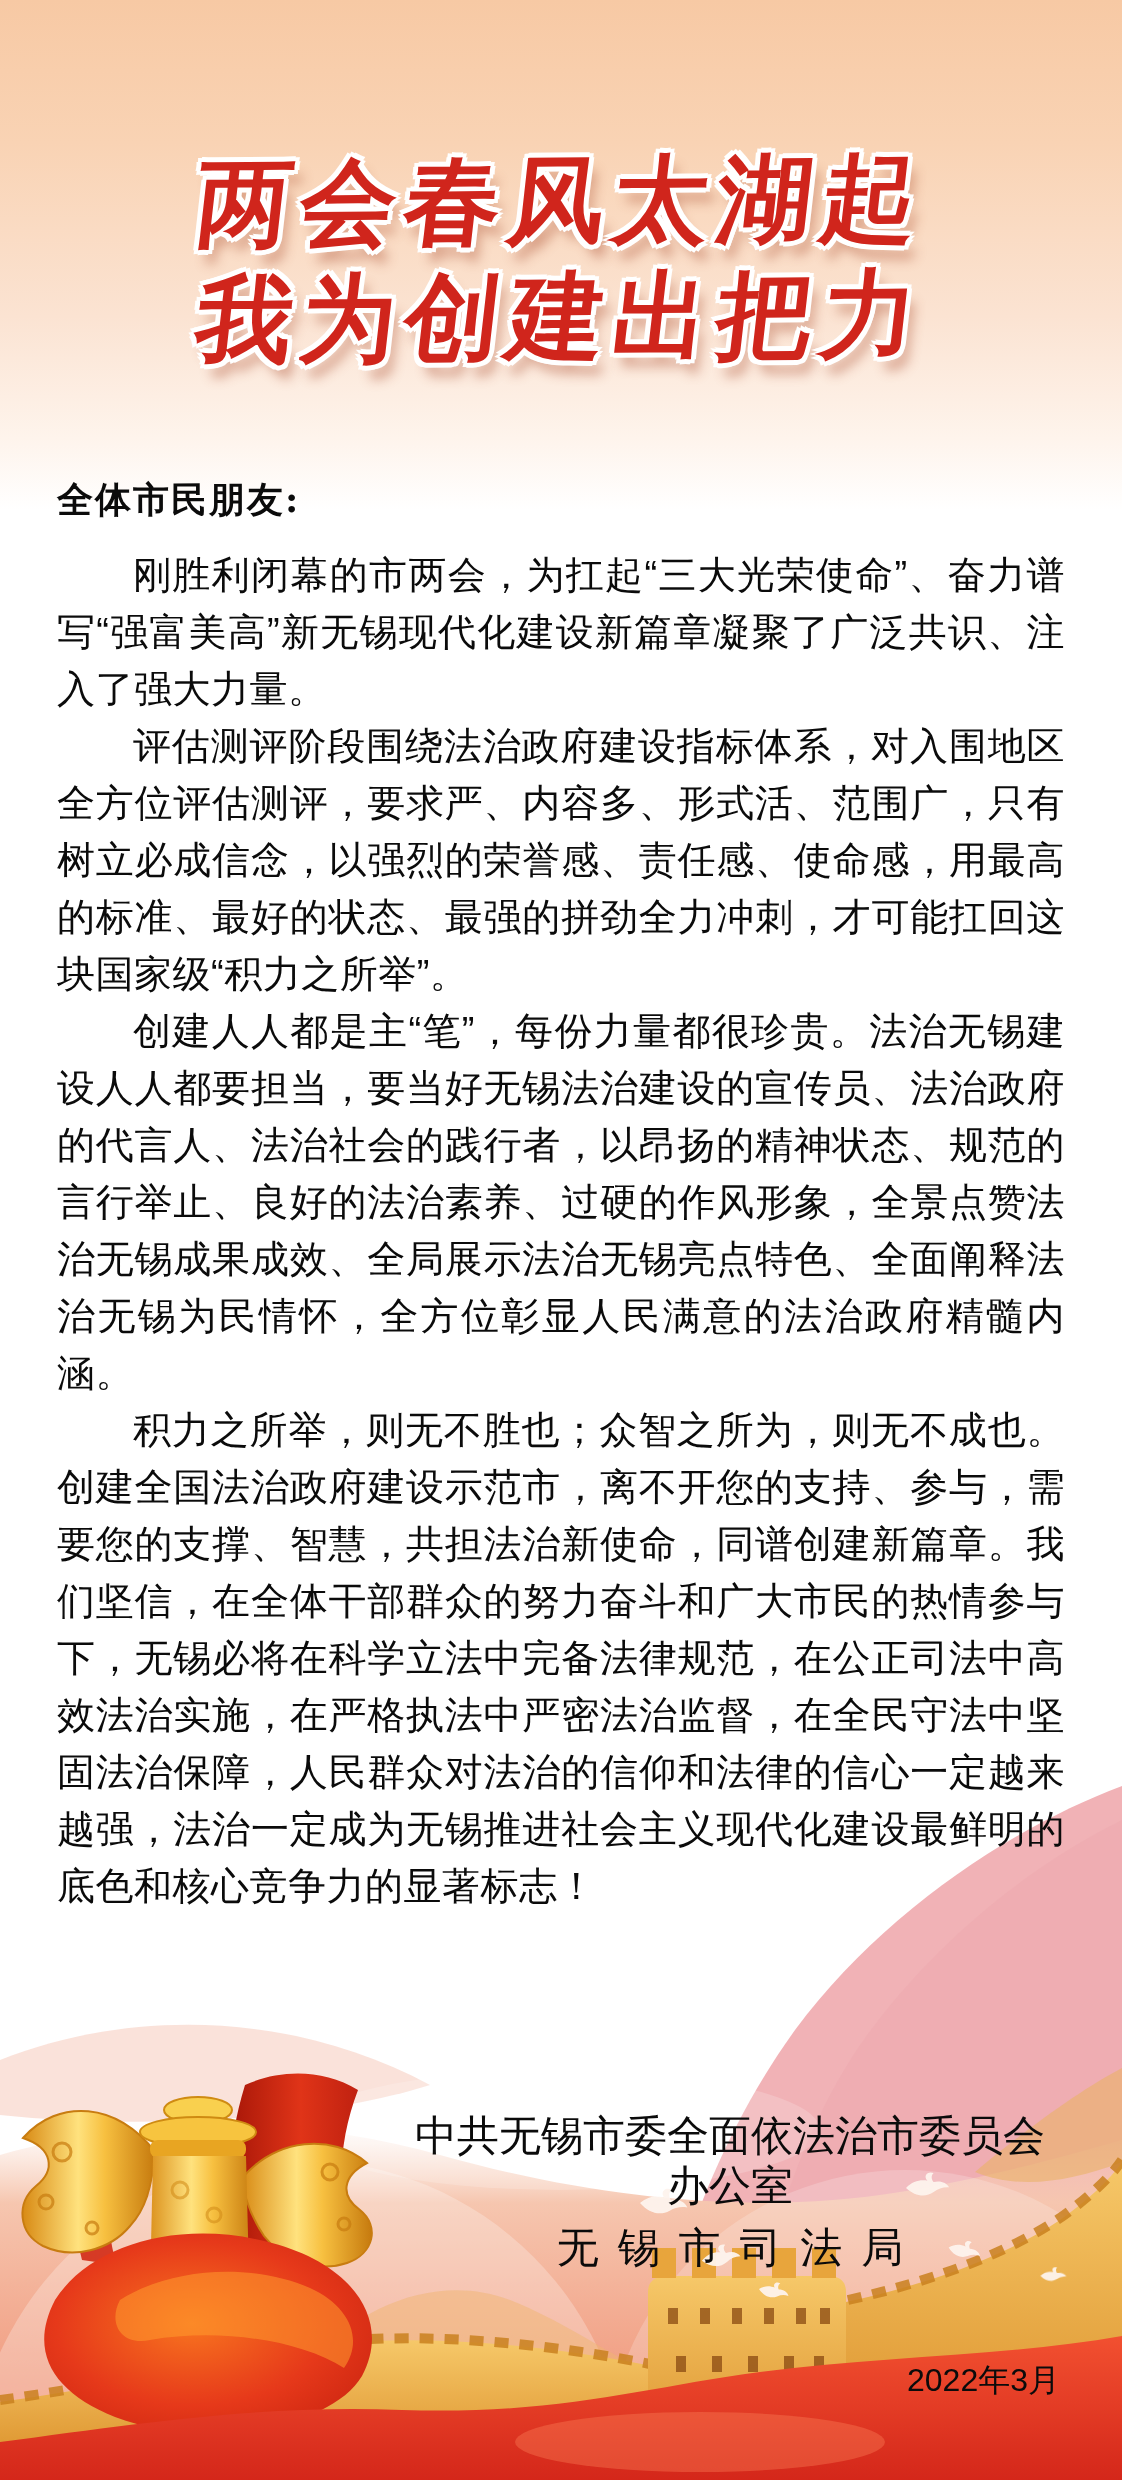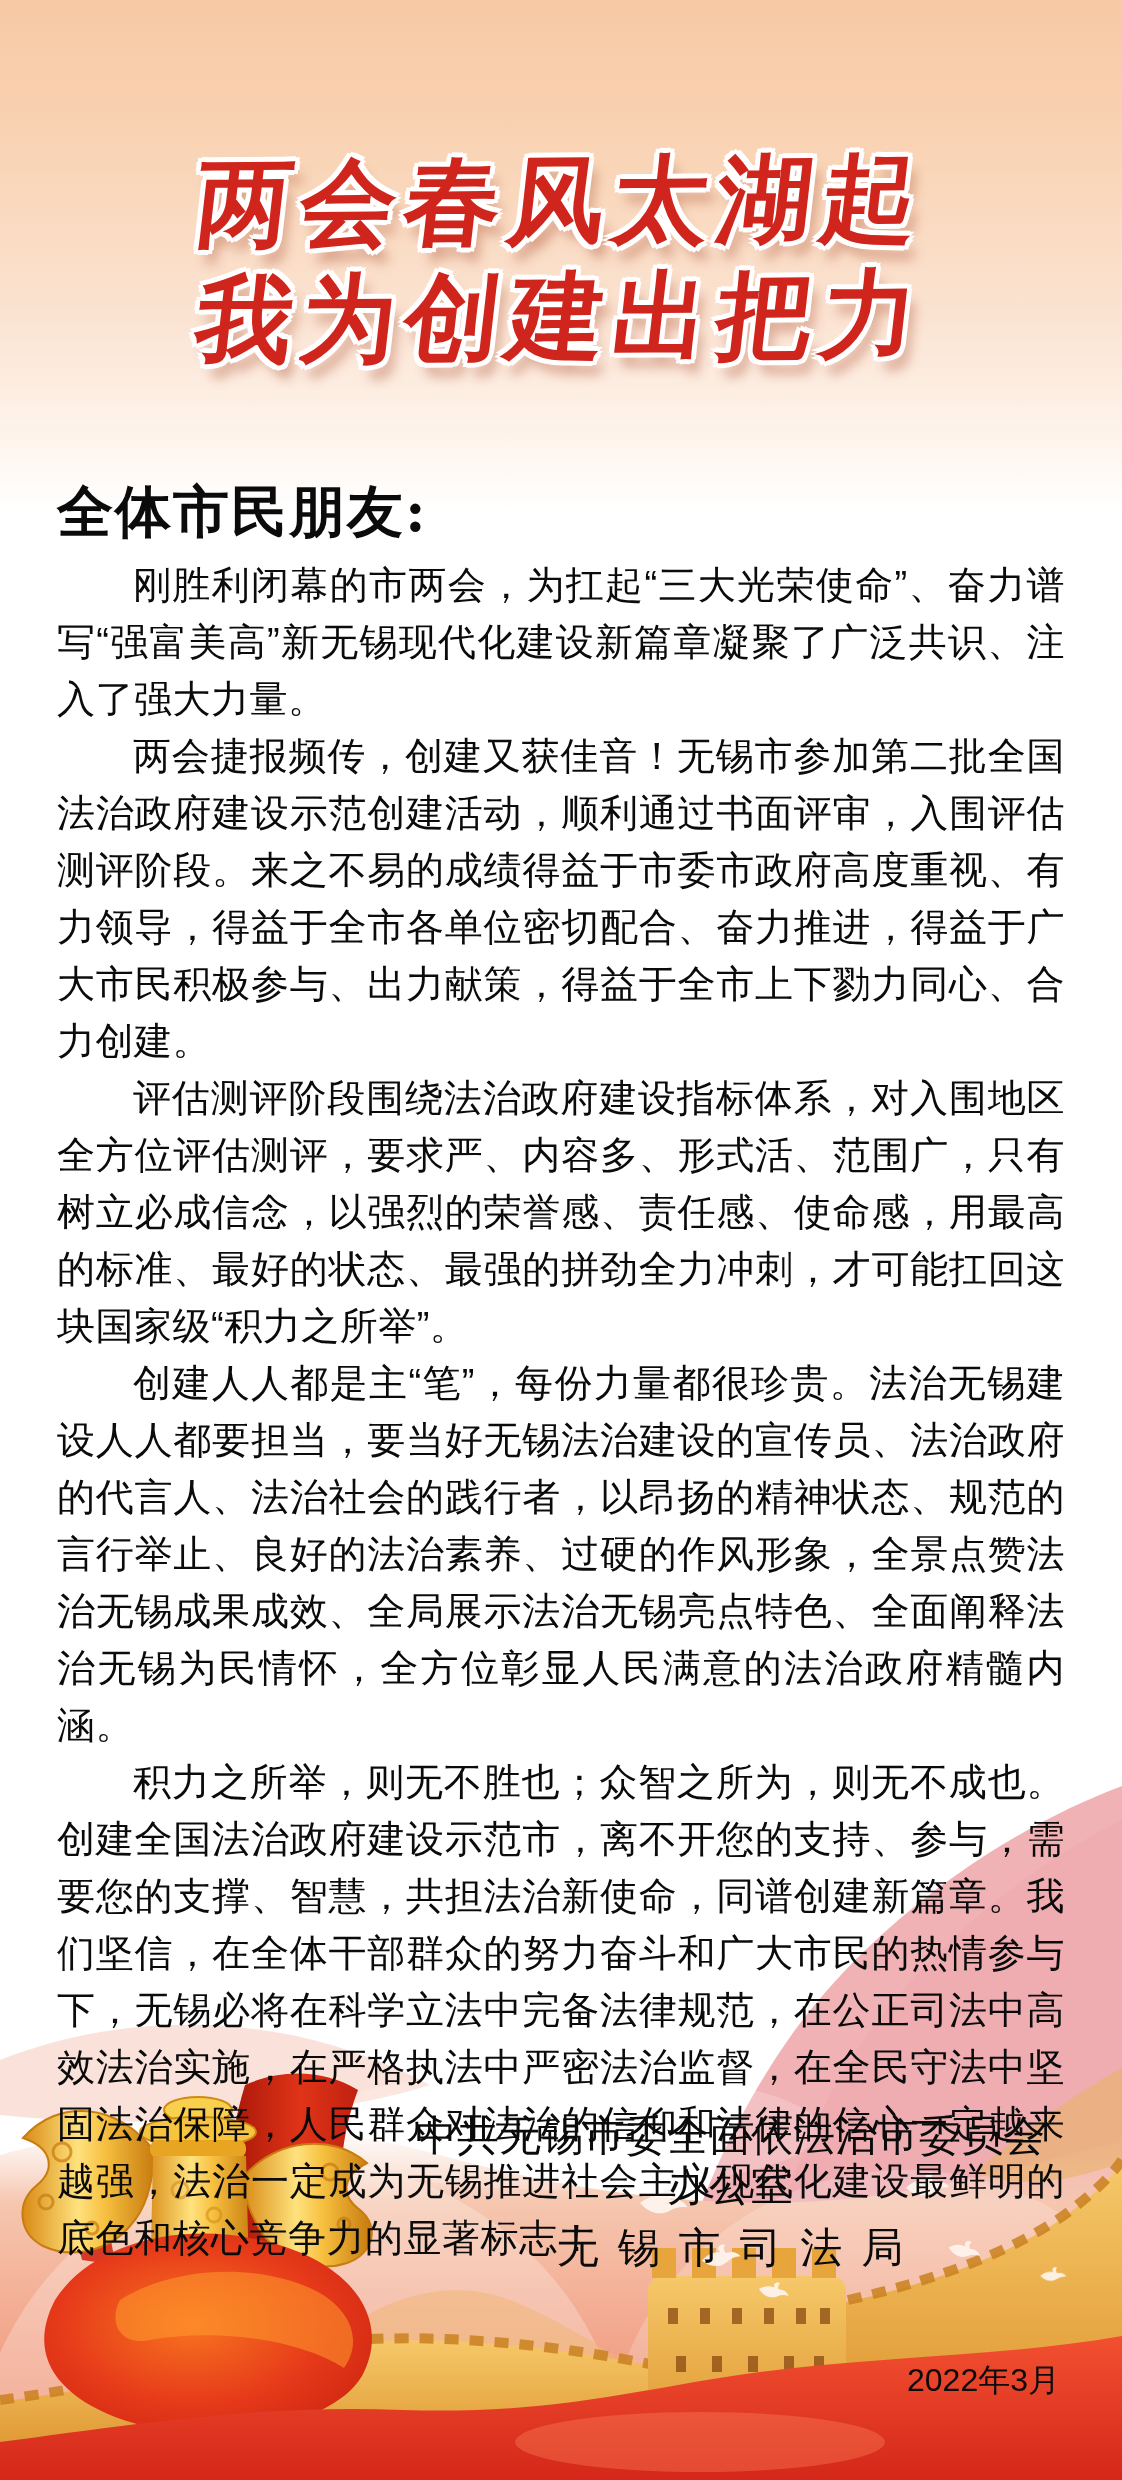--- a/index.html
+++ b/index.html
@@ -30,22 +30,22 @@
       -4px -4px 0 #fff,4px -4px 0 #fff,-4px 4px 0 #fff,4px 4px 0 #fff,
       9px 14px 12px rgba(175,85,55,.45);
     white-space:nowrap;
   }
   
   .letter{
     position:absolute;top:478px;left:57px;right:57px;z-index:3;color:#0b0b0b;
   }
   .salutation{
     font-family:"DejaVu Serif",serif;
-    font-size:56px;font-weight:bold;line-height:1.2;
-    margin:0 0 12px 0;letter-spacing:2px;
+    font-size:36px;font-weight:bold;line-height:1.2;
+    margin:0 0 26px 0;letter-spacing:2px;
   }
   .letter p{
     margin:0;font-size:38px;line-height:57px;
     text-align:justify;text-justify:inter-character;
     text-indent:2em;letter-spacing:0.5px;
   }
   
   .signature{
     position:absolute;top:2103px;left:400px;width:660px;z-index:5;
     text-align:center;color:#0b0b0b;
@@ -217,21 +217,20 @@
       <g>
         <path d="M0,742 C150,722 262,705 402,710 C560,715 640,688 760,672 C880,656 1010,656 1122,636 L1122,780 L0,780 Z" fill="url(#gWave)"></path>
         <ellipse cx="700" cy="742" rx="185" ry="30" fill="#ff8a5f" opacity="0.35"></ellipse>
       </g>
     </svg>
   </div>
 
   <div class="letter">
     <div class="salutation">全体市民朋友:</div>
     <p>刚胜利闭幕的市两会，为扛起“三大光荣使命”、奋力谱写“强富美高”新无锡现代化建设新篇章凝聚了广泛共识、注入了强大力量。</p>
-    <p>两会捷报频传，创建又获佳音！无锡市参加第二批全国法治政府建设示范创建活动，顺利通过书面评审，入围评估测评阶段。来之不易的成绩得益于市委市政府高度重视、有力领导，得益于全市各单位密切配合、奋力推进，得益于广大市民积极参与、出力献策，得益于全市上下勠力同心、合力创建。</p>
     <p>评估测评阶段围绕法治政府建设指标体系，对入围地区全方位评估测评，要求严、内容多、形式活、范围广，只有树立必成信念，以强烈的荣誉感、责任感、使命感，用最高的标准、最好的状态、最强的拼劲全力冲刺，才可能扛回这块国家级“积力之所举”。</p>
     <p>创建人人都是主“笔”，每份力量都很珍贵。法治无锡建设人人都要担当，要当好无锡法治建设的宣传员、法治政府的代言人、法治社会的践行者，以昂扬的精神状态、规范的言行举止、良好的法治素养、过硬的作风形象，全景点赞法治无锡成果成效、全局展示法治无锡亮点特色、全面阐释法治无锡为民情怀，全方位彰显人民满意的法治政府精髓内涵。</p>
     <p>积力之所举，则无不胜也；众智之所为，则无不成也。创建全国法治政府建设示范市，离不开您的支持、参与，需要您的支撑、智慧，共担法治新使命，同谱创建新篇章。我们坚信，在全体干部群众的努力奋斗和广大市民的热情参与下，无锡必将在科学立法中完备法律规范，在公正司法中高效法治实施，在严格执法中严密法治监督，在全民守法中坚固法治保障，人民群众对法治的信仰和法律的信心一定越来越强，法治一定成为无锡推进社会主义现代化建设最鲜明的底色和核心竞争力的显著标志！</p>
   </div>
 
   <div class="signature">
     <p class="sig-office">中共无锡市委全面依法治市委员会办公室</p>
     <p class="sig-bureau">无锡市司法局</p>
     <p class="sig-date">2022年3月</p>
   </div>

